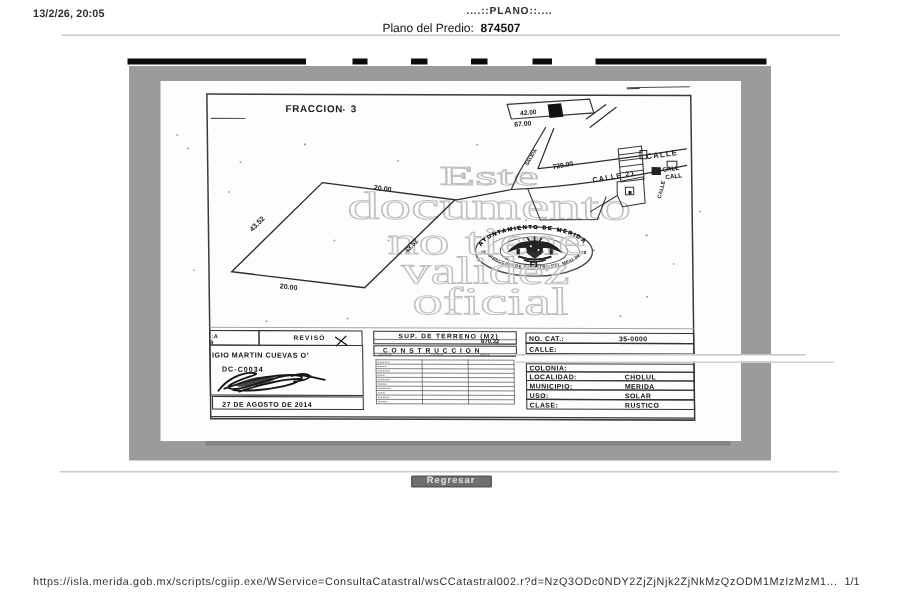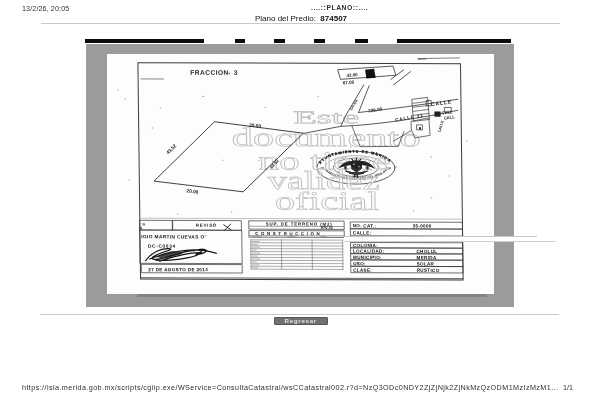--- a/index.html
+++ b/index.html
@@ -3,21 +3,21 @@
 <meta charset="utf-8">
 <style>
   html,body{margin:0;padding:0;width:600px;height:400px;background:#fff;overflow:hidden;}
   html{filter:grayscale(1);}
   body{font-family:"Liberation Sans", sans-serif;position:relative;}
   .abs{position:absolute;}
 </style>
 </head>
 <body>
 
-<div class="abs" style="left:22px;top:4px;font-size:7.2px;color:#2f2f2f;letter-spacing:0.1px;font-weight:normal;">13/2/26, 20:05</div>
+<div class="abs" style="left:22px;top:4px;font-size:7.2px;color:#2f2f2f;letter-spacing:0.1px;font-weight:bold;">13/2/26, 20:05</div>
 
 <div class="abs" style="left:311px;top:4.2px;font-size:6.8px;color:#2f2f2f;font-weight:bold;letter-spacing:0.55px;">....::PLANO::....</div>
 
 <div class="abs" style="left:0;top:14px;width:602px;text-align:center;font-size:8px;color:#111;">Plano del Predio:&nbsp; <b>874507</b></div>
 
 <div class="abs" style="left:41px;top:23.2px;width:519px;height:1px;background:#c9c9c9;"></div>
 
 <div class="abs" style="left:86px;top:43.6px;width:427.5px;height:263.4px;background:#9b9b9b;"></div>
 
 <div class="abs" style="left:85px;top:38.6px;width:119px;height:4.9px;background:#0c0c0c;"></div>

